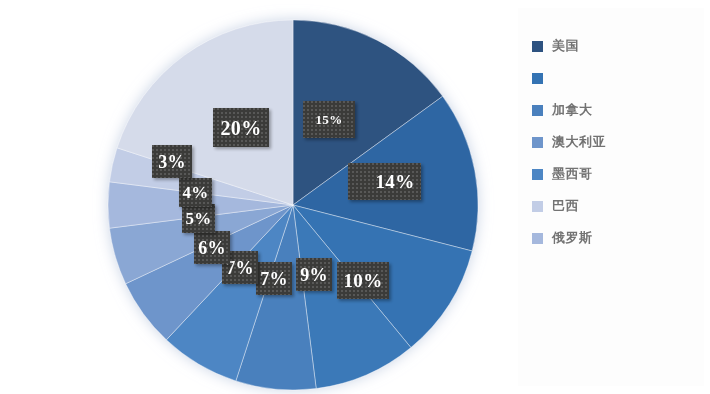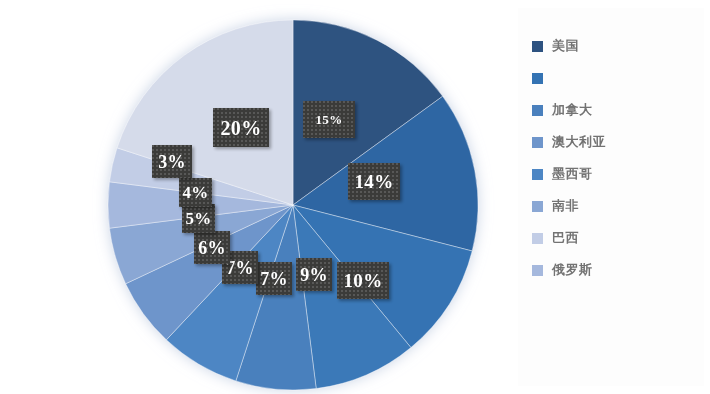--- a/index.html
+++ b/index.html
@@ -101,21 +101,21 @@
           <path d="M 293 205 L 235.83 380.95 A 185 185 0 0 1 166.36 339.86 Z" fill="#4d86c4" stroke="#ffffff" stroke-width="0.7" stroke-opacity="0.55" aria-label="墨西哥 7%"></path>
           <path d="M 293 205 L 166.36 339.86 A 185 185 0 0 1 125.61 283.77 Z" fill="#6e95cb" stroke="#ffffff" stroke-width="0.7" stroke-opacity="0.55" aria-label="澳大利亚 6%"></path>
           <path d="M 293 205 L 125.61 283.77 A 185 185 0 0 1 109.46 228.19 Z" fill="#8aa7d4" stroke="#ffffff" stroke-width="0.7" stroke-opacity="0.55" aria-label="南非 5%"></path>
           <path d="M 293 205 L 109.46 228.19 A 185 185 0 0 1 109.46 181.81 Z" fill="#a5b8dd" stroke="#ffffff" stroke-width="0.7" stroke-opacity="0.55" aria-label="俄罗斯 4%"></path>
           <path d="M 293 205 L 109.46 181.81 A 185 185 0 0 1 117.05 147.83 Z" fill="#c2cde6" stroke="#ffffff" stroke-width="0.7" stroke-opacity="0.55" aria-label="巴西 3%"></path>
           <path d="M 293 205 L 117.05 147.83 A 185 185 0 0 1 293.00 20.00 Z" fill="#d5dbea" stroke="#ffffff" stroke-width="0.7" stroke-opacity="0.55" aria-label="其他 20%"></path>
         </g>
     </svg>
     <div id="label-layer">
         <div class="data-label" style="left: 303px; top: 101px; width: 52px; height: 37px; font-size: 13px;">15%</div>
-        <div class="data-label" style="left: 348px; top: 163px; width: 52px; height: 37px; font-size: 19px;">14%</div>
+        <div class="data-label" style="left: 348px; top: 163px; width: 52px; height: 37px; font-size: 19px; padding-left: 21px;">14%</div>
         <div class="data-label" style="left: 337px; top: 226px; width: 52px; height: 37px; font-size: 19px; margin-top: 36px;">10%</div>
         <div class="data-label" style="left: 296px; top: 258px; width: 36px; height: 33px; font-size: 18px;">9%</div>
         <div class="data-label" style="left: 256px; top: 262px; width: 36px; height: 33px; font-size: 18px;">7%</div>
         <div class="data-label" style="left: 222px; top: 251px; width: 36px; height: 33px; font-size: 18px;">7%</div>
         <div class="data-label" style="left: 194px; top: 231px; width: 36px; height: 33px; font-size: 18px;">6%</div>
         <div class="data-label" style="left: 182px; top: 204px; width: 33px; height: 29px; font-size: 17px;">5%</div>
         <div class="data-label" style="left: 179px; top: 178px; width: 33px; height: 29px; font-size: 17px;">4%</div>
         <div class="data-label" style="left: 152px; top: 145px; width: 40px; height: 33px; font-size: 18px;">3%</div>
         <div class="data-label" style="left: 213px; top: 108px; width: 56px; height: 39px; font-size: 20px;">20%</div>
       </div>
@@ -135,24 +135,20 @@
       </div>
       <div class="legend-item">
         <span class="legend-swatch" style="background: rgb(110, 149, 203);"></span>
         <span class="legend-label">澳大利亚</span>
       </div>
       <div class="legend-item">
         <span class="legend-swatch" style="background: rgb(77, 134, 196);"></span>
         <span class="legend-label">墨西哥</span>
       </div>
       <div class="legend-item">
-        <span class="legend-swatch" style="background: rgb(138, 167, 212);"></span>
-        <span class="legend-label">南非</span>
-      </div>
-      <div class="legend-item">
         <span class="legend-swatch" style="background: rgb(194, 205, 230);"></span>
         <span class="legend-label">巴西</span>
       </div>
       <div class="legend-item">
         <span class="legend-swatch" style="background: rgb(165, 184, 221);"></span>
         <span class="legend-label">俄罗斯</span>
       </div>
     </div>
 
 </div>

